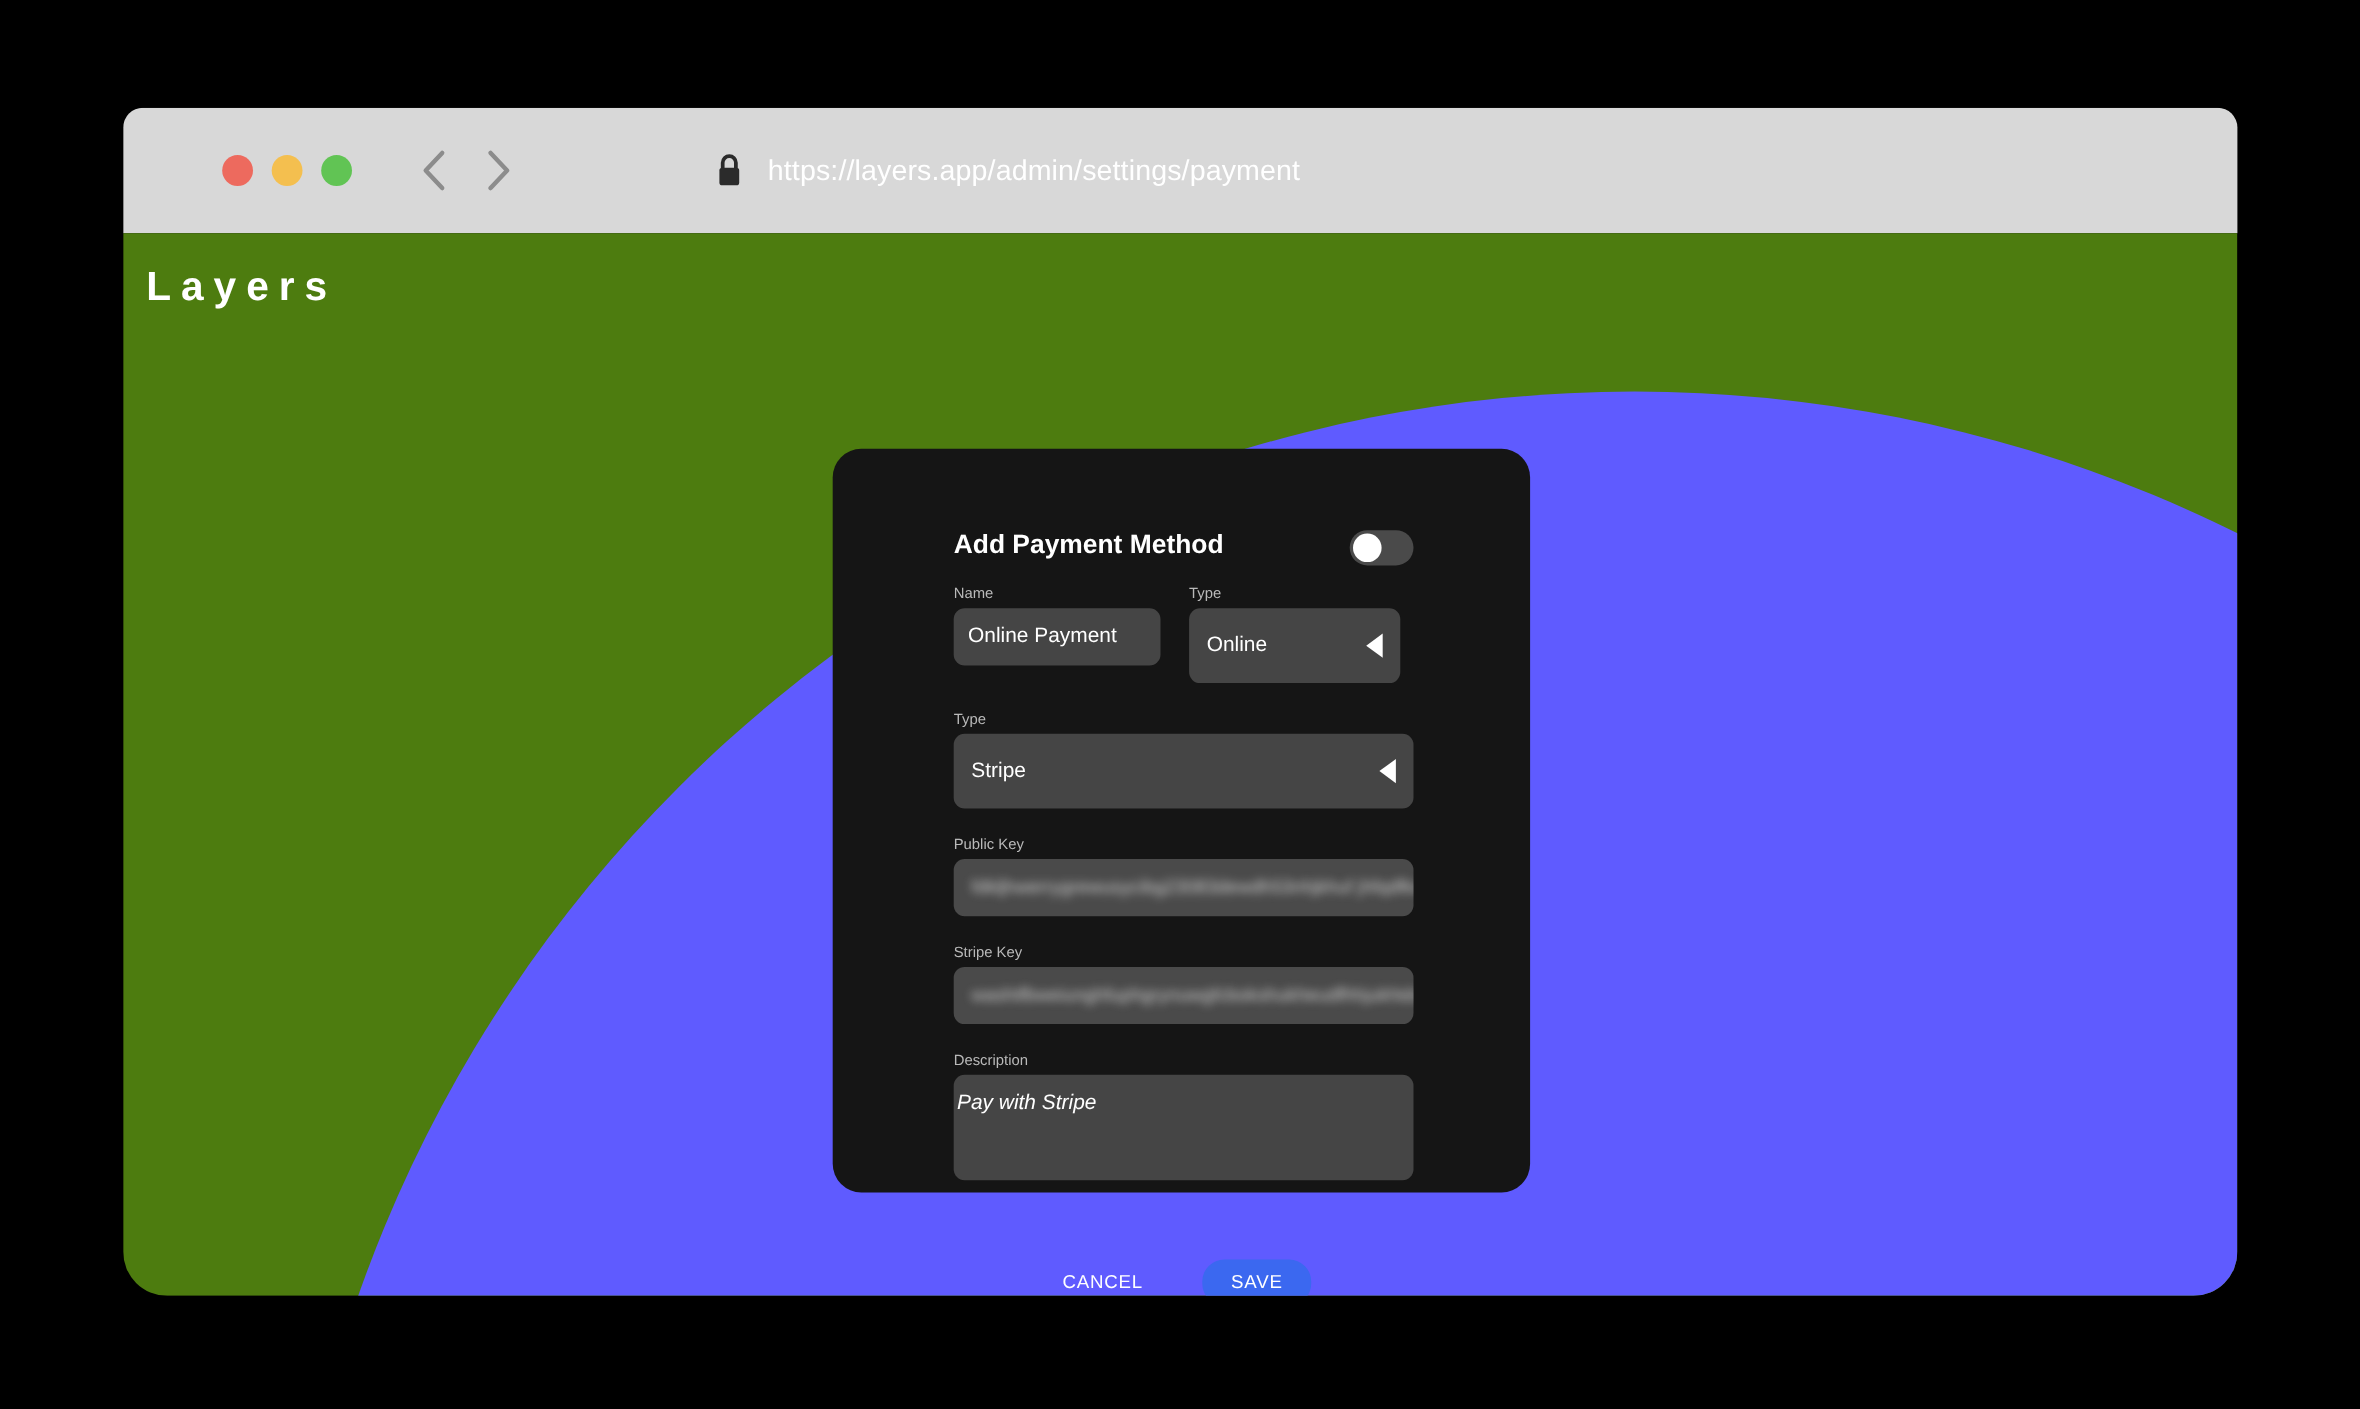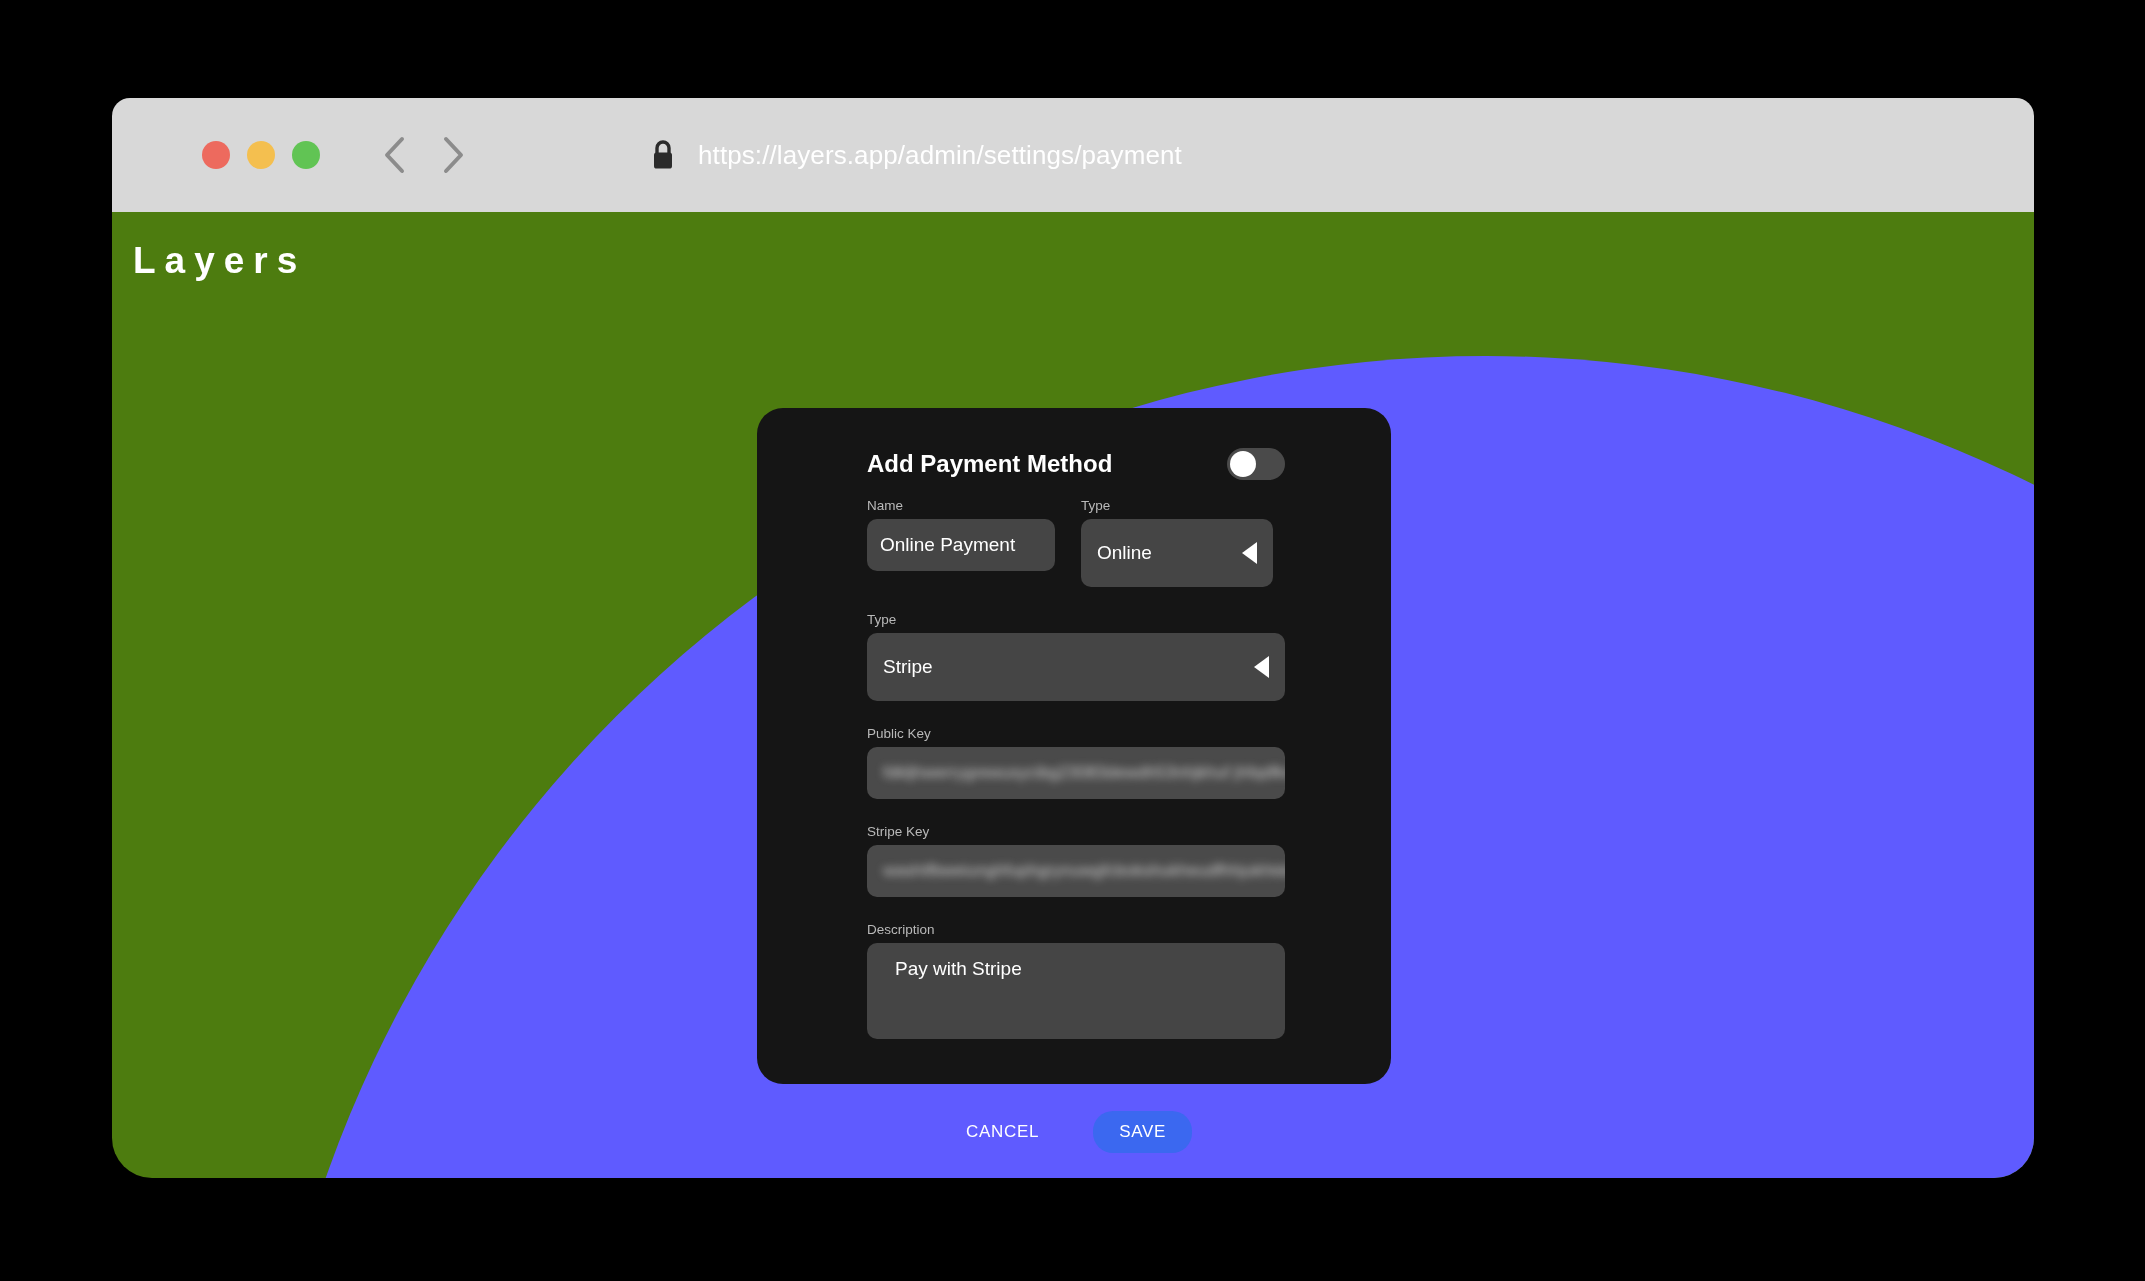--- a/index.html
+++ b/index.html
@@ -138,23 +138,22 @@
   .dialog-inner {
     position: absolute;
     left: 110px;
     top: 0;
     width: 418px;
     height: 100%;
   }
 
   .dialog-head {
     display: flex;
-    align-items: center;
     justify-content: space-between;
-    padding-top: 40px;
+    padding-top: 74px;
   }
   .dialog-title {
     color: #ffffff;
     font-size: 24px;
     font-weight: bold;
     font-family: "Liberation Sans", sans-serif;
   }
 
   .toggle {
     width: 58px;
@@ -237,23 +236,24 @@
     font-size: 17px;
     font-family: "Liberation Sans", sans-serif;
     white-space: nowrap;
     filter: blur(4.2px);
     opacity: 0.92;
     user-select: none;
   }
 
   .ctl-textarea {
     height: 96px;
-    padding: 14px 28px;
+    padding: 14px 3px;
     align-items: flex-start;
     line-height: 1.3;
+    font-style: italic;
   }
 
   
   .dialog-foot {
     display: flex;
     align-items: center;
     justify-content: center;
     gap: 48px;
     margin-top: 72px;
   }

